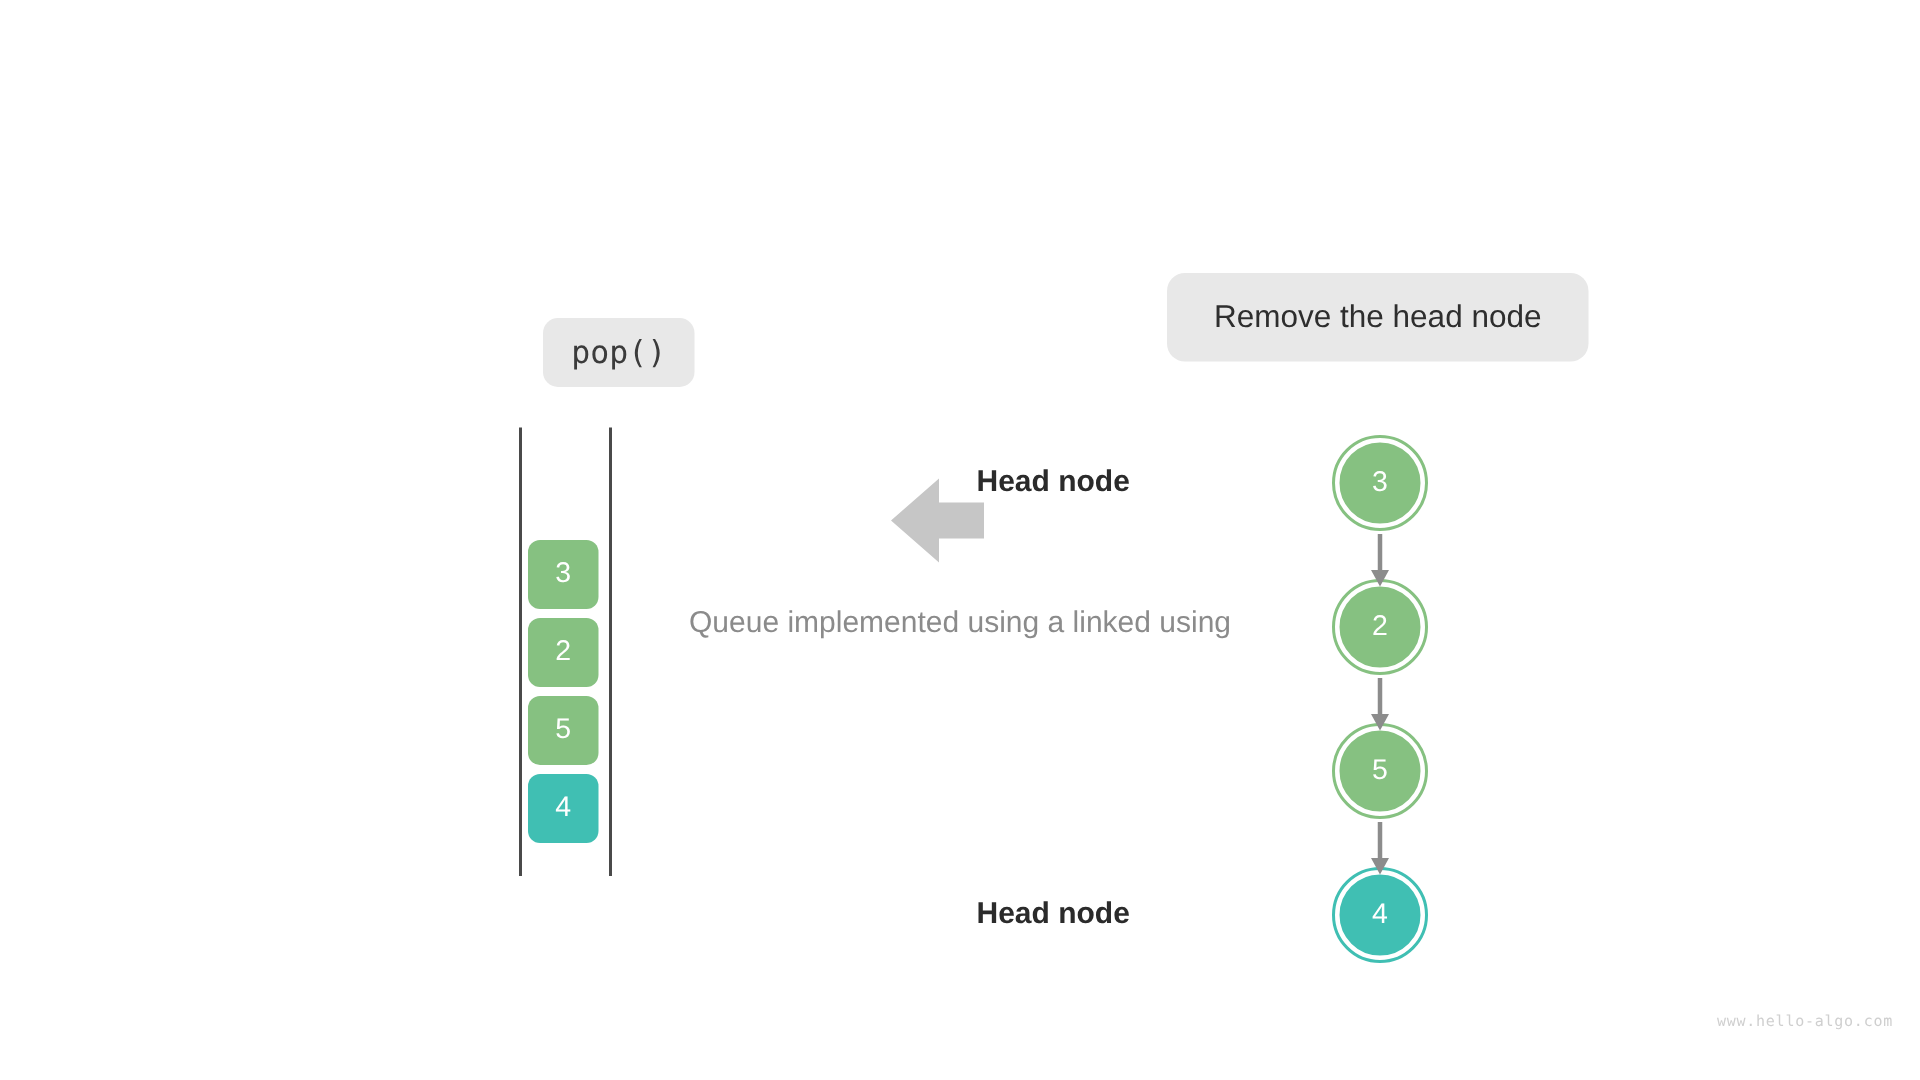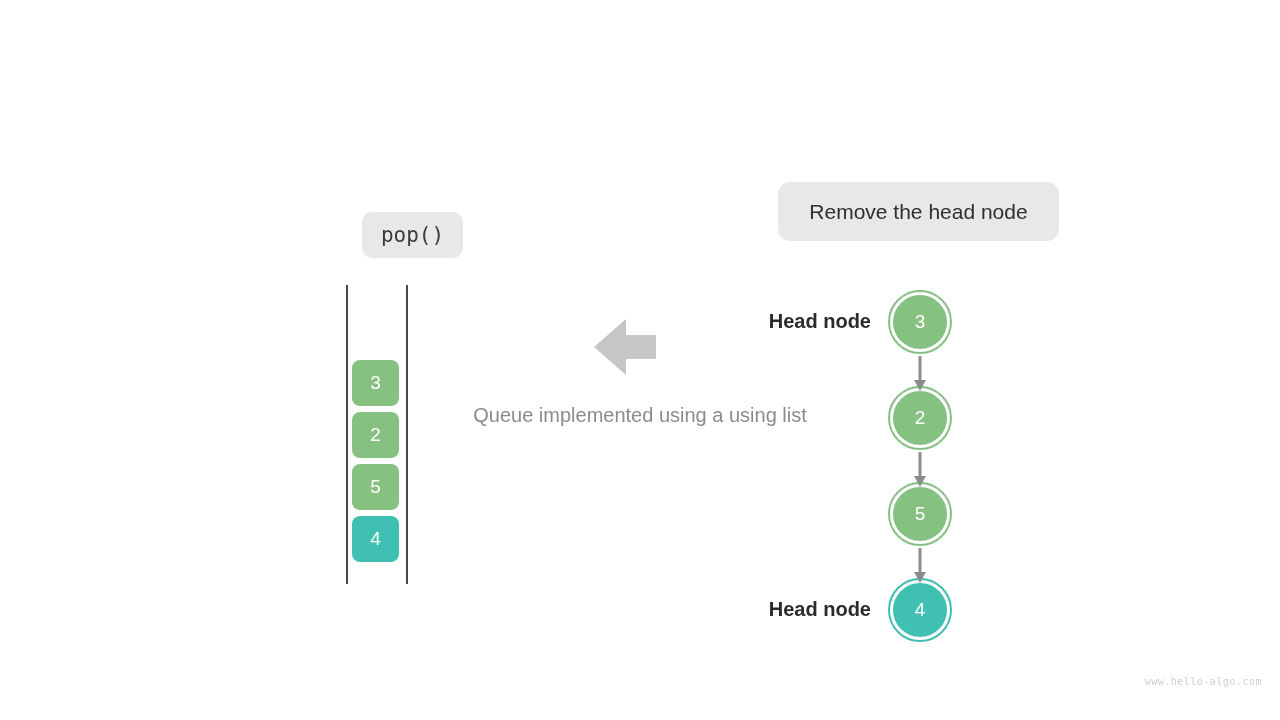--- a/index.html
+++ b/index.html
@@ -140,21 +140,20 @@
   .link-0 { top: 356px; }
   .link-1 { top: 452px; }
   .link-2 { top: 548px; }
 
   .node-label {
     position: absolute;
     font-size: 20px;
     font-weight: bold;
     color: #2b2b2b;
     white-space: nowrap;
-    text-align: right;
   }
   .label-head { left: 651px; top: 310px; width: 220px; }
   .label-tail { left: 651px; top: 598px; width: 220px; }
 
   
   .step-badge {
     position: absolute;
     left: 36px;
     top: 641px;
     width: 145px;
@@ -206,21 +205,21 @@
     <span>5</span>
   </div>
   <div class="cell cell-3" style="background: rgb(64, 191, 179);">
     <span>4</span>
   </div>
 
   <svg class="big-arrow" viewBox="0 0 62 60">
     <polygon points="0,30 32,2 32,18 62,18 62,42 32,42 32,58" fill="#c6c6c6"></polygon>
   </svg>
 
-  <div class="caption">Queue implemented using a using list</div>
+  <div class="caption">Queue implemented using a linked using</div>
 
   <div class="node-label label-head">Head node</div>
   <div class="node-label label-tail">Head node</div>
 
   <div class="node node-0" style="background: rgb(134, 193, 129); color: rgb(134, 193, 129);">
     <span style="color: rgb(255, 255, 255); position: relative; z-index: 1;">3</span>
   </div>
   <div class="node node-1" style="background: rgb(134, 193, 129); color: rgb(134, 193, 129);">
     <span style="color: rgb(255, 255, 255); position: relative; z-index: 1;">2</span>
   </div>

